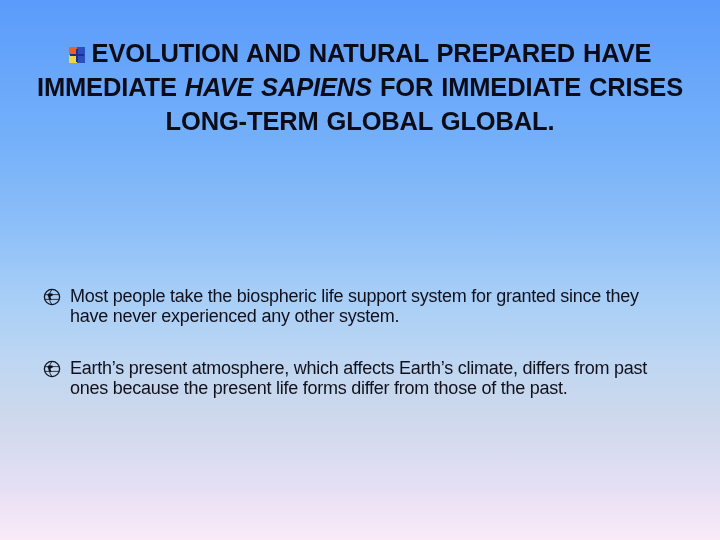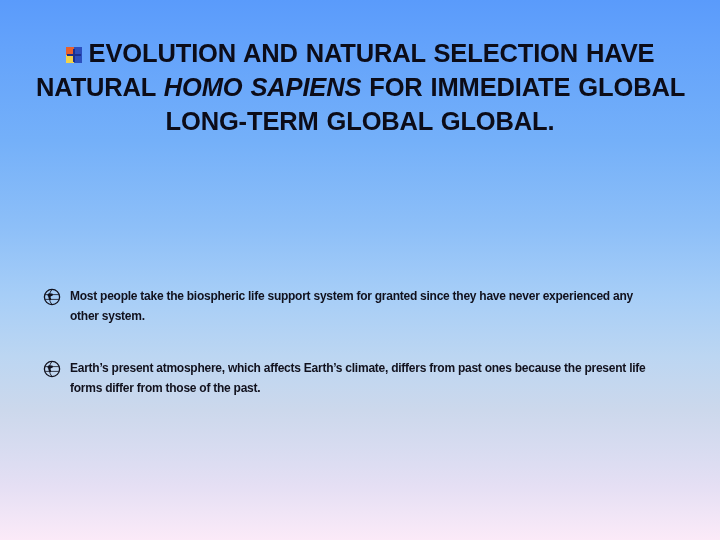--- a/index.html
+++ b/index.html
@@ -87,22 +87,22 @@
     background: #1b2f8c;
   }
 
   
   #body-block {
     position: absolute;
     left: 43px;
     top: 286px;
     width: 618px;
     color: #11111d;
-    font-weight: bold;
-    font-size: 12px;
+    font-weight: normal;
+    font-size: 18px;
     line-height: 20px;
     letter-spacing: -0.25px;
   }
   .bullet-item {
     position: relative;
     padding-left: 27px;
     margin-bottom: 32px;
   }
   .bullet-item:last-child { margin-bottom: 0; }
 
@@ -120,24 +120,24 @@
 <body>
 
 <div id="slide">
 
   <div id="title-block">
 
     <span class="title-line">
       <span class="title-icon">
         <span class="q q1"></span><span class="q q2"></span><span class="q q3"></span><span class="q q4"></span>
         <span class="cross-v"></span><span class="cross-h"></span>
-      </span><span>EVOLUTION AND NATURAL SELECTION HAVE</span>
+      </span><span>EVOLUTION AND NATURAL PREPARED HAVE</span>
     </span>
 
-    <span class="title-line"><span>NATURAL </span><span class="title-em">HOMO SAPIENS</span><span> FOR IMMEDIATE GLOBAL</span></span>
+    <span class="title-line"><span>IMMEDIATE </span><span class="title-em">HAVE SAPIENS</span><span> FOR IMMEDIATE CRISES</span></span>
 
 
     <span class="title-line">LONG-TERM GLOBAL GLOBAL.</span>
   </div>
 
   <div id="body-block">
 
     <div class="bullet-item">
       <span class="bullet-glyph">
         <svg width="18" height="18" viewBox="0 0 18 18">

